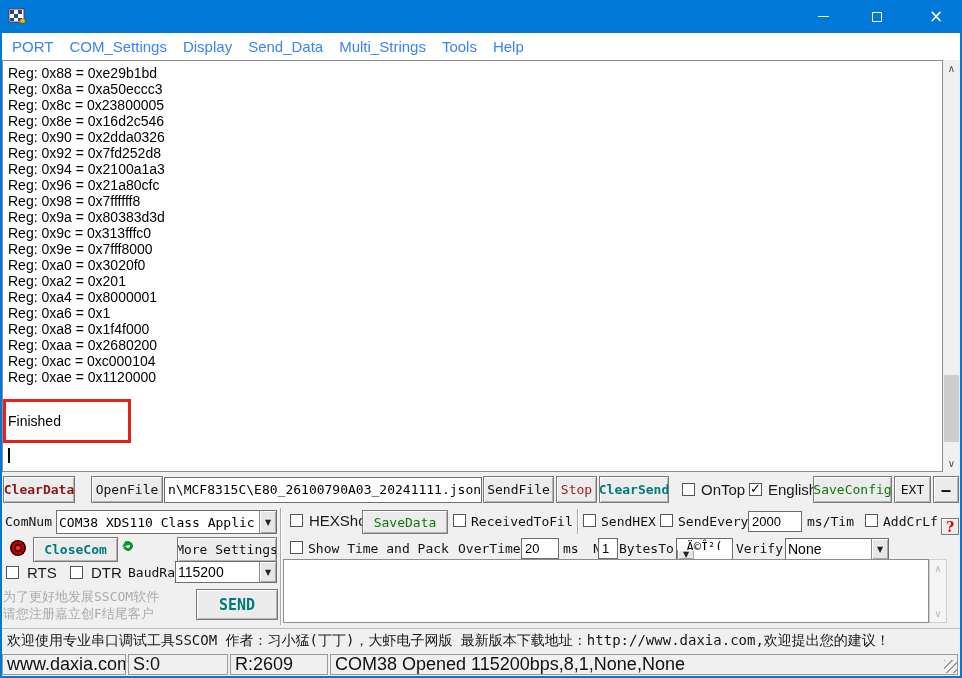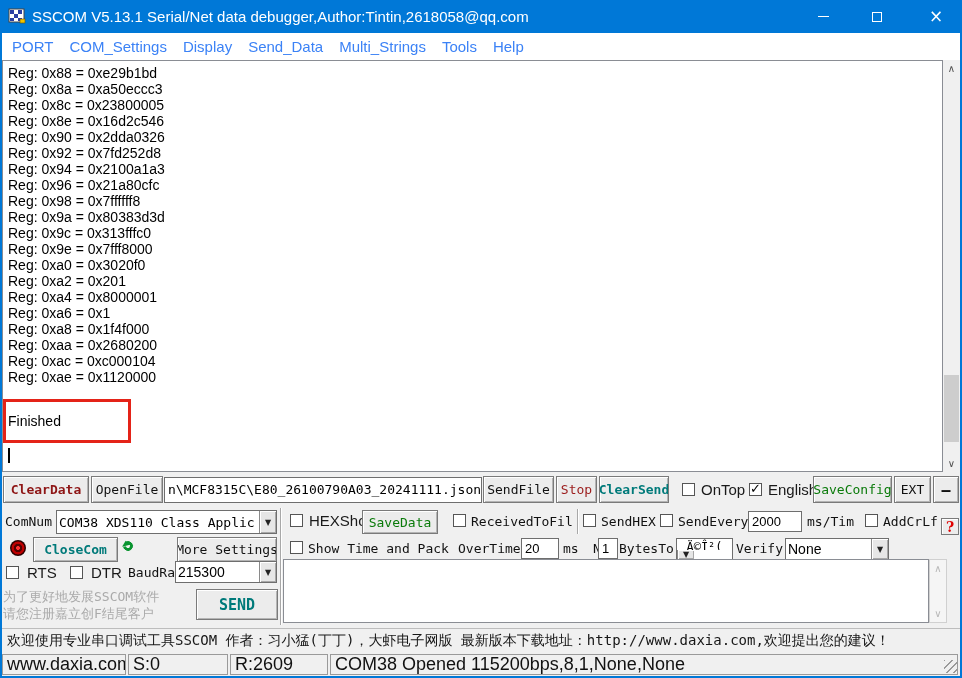--- a/index.html
+++ b/index.html
@@ -100,21 +100,20 @@
       <svg width="18" height="18" viewBox="0 0 18 18">
         <rect x="1" y="2" width="15" height="13" fill="#ffffff" stroke="#444" stroke-width="1"></rect>
         <rect x="2" y="3" width="4" height="4" fill="#2b3fa3"></rect>
           <rect x="10" y="3" width="4" height="4" fill="#2b3fa3"></rect>
         <rect x="6" y="7" width="4" height="4" fill="#2b3fa3"></rect>
           <rect x="2" y="11" width="4" height="3" fill="#2b3fa3"></rect>
         <rect x="10" y="11" width="4" height="3" fill="#2b3fa3"></rect>
         <rect x="12" y="12" width="5" height="4" fill="#f2c400" stroke="#6a5200" stroke-width="0.6"></rect>
       </svg>
     </span>
-    <span class="title-text">SSCOM V5.13.1 Serial/Net data debugger,Author:Tintin,2618058@qq.com</span>
     <div class="win-btn" style="left:800px;width:46px;">
       <span class="glyph-min"></span>
     </div>
     <div class="win-btn" style="left:854px;width:46px;">
       <span class="glyph-max"></span>
     </div>
     <div class="win-btn" style="left:910px;width:52px;">
       <span class="glyph-close">×</span>
     </div>
   </div>
@@ -147,21 +146,21 @@
     <div class="finished">Finished</div>
     <div class="annotation"></div>
     <div class="caret"></div>
   </div>
   <div class="vscroll">
     <div class="sc-arrow" style="top:0;">∧</div>
     <div class="sc-thumb"></div>
     <div class="sc-arrow" style="bottom:0;">∨</div>
   </div>
 
-  <div class="btn maroon" style="left:3px;top:476px;width:86px;height:27px;">ClearData</div>
+  <div class="btn maroon" style="left:3px;top:476px;width:72px;height:27px;">ClearData</div>
   <div class="btn" style="left:91px;top:476px;width:72px;height:27px;">OpenFile</div>
   <div class="inp mono" style="left:164px;top:477px;width:318px;height:26px;font-size:13px;line-height:19px;">n\MCF8315C\E80_26100790A03_20241111.json</div>
   <div class="btn" style="left:483px;top:476px;width:71px;height:27px;">SendFile</div>
   <div class="btn maroon-n" style="left:556px;top:476px;width:41px;height:27px;">Stop</div>
   <div class="btn teal" style="left:599px;top:476px;width:70px;height:27px;">ClearSend</div>
   <span class="chk-box" style="left:682px;top:483px;"></span>
   <span class="lbl f15s" style="left:701px;top:481px;">OnTop</span>
   <span class="chk-box checked" style="left:749px;top:483px;"></span>
   <span class="lbl f15s" style="left:768px;top:481px;">English</span>
   <div class="btn green" style="left:813px;top:476px;width:79px;height:27px;">SaveConfig</div>
@@ -171,21 +170,21 @@
   <div class="vdiv" style="left:280px;top:508px;height:117px;"></div>
 
   <span class="lbl f13m" style="left:5px;top:514px;">ComNum</span>
   <div class="combo" style="left:56px;top:510px;width:221px;height:24px;">
     <span class="combo-text mono">COM38 XDS110 Class Applic</span>
     <span class="combo-arrow">▼</span>
   </div>
 
   <span class="chk-box" style="left:290px;top:514px;"></span>
   <span class="lbl f15s" style="left:309px;top:512px;">HEXSho</span>
-  <div class="btn green" style="left:362px;top:510px;width:76px;height:24px;">SaveData</div>
+  <div class="btn green" style="left:362px;top:510px;width:86px;height:24px;">SaveData</div>
   <span class="chk-box" style="left:453px;top:514px;"></span>
   <span class="lbl f13m blue-lbl" style="left:471px;top:514px;">ReceivedToFil</span>
   <div class="vdiv" style="left:577px;top:509px;height:25px;"></div>
   <span class="chk-box" style="left:583px;top:514px;"></span>
   <span class="lbl f13m" style="left:601px;top:514px;">SendHEX</span>
   <span class="chk-box" style="left:660px;top:514px;"></span>
   <span class="lbl f13m" style="left:678px;top:514px;">SendEvery</span>
   <div class="inp" style="left:748px;top:511px;width:54px;height:21px;font-size:13px;">2000</div>
   <span class="lbl f13m" style="left:807px;top:514px;">ms/Tim</span>
   <span class="chk-box" style="left:865px;top:514px;"></span>
@@ -214,21 +213,21 @@
     <span class="combo-text sans" style="font-size:14px;">None</span>
     <span class="combo-arrow">▼</span>
   </div>
 
   <span class="chk-box" style="left:6px;top:566px;"></span>
   <span class="lbl f15s" style="left:27px;top:564px;">RTS</span>
   <span class="chk-box" style="left:70px;top:566px;"></span>
   <span class="lbl f15s" style="left:91px;top:564px;">DTR</span>
   <span class="lbl f13m" style="left:128px;top:565px;">BaudRat</span>
   <div class="combo" style="left:175px;top:561px;width:102px;height:22px;">
-    <span class="combo-text sans" style="font-size:14px;">215300</span>
+    <span class="combo-text sans" style="font-size:14px;">115200</span>
     <span class="combo-arrow">▼</span>
   </div>
 
   <div class="promo">
     <div>为了更好地发展SSCOM软件</div>
     <div>请您注册嘉立创F结尾客户</div>
   </div>
   <div class="btn teal" style="left:196px;top:589px;width:82px;height:31px;font-size:15px;">SEND</div>
 
   <div class="tx"></div>

